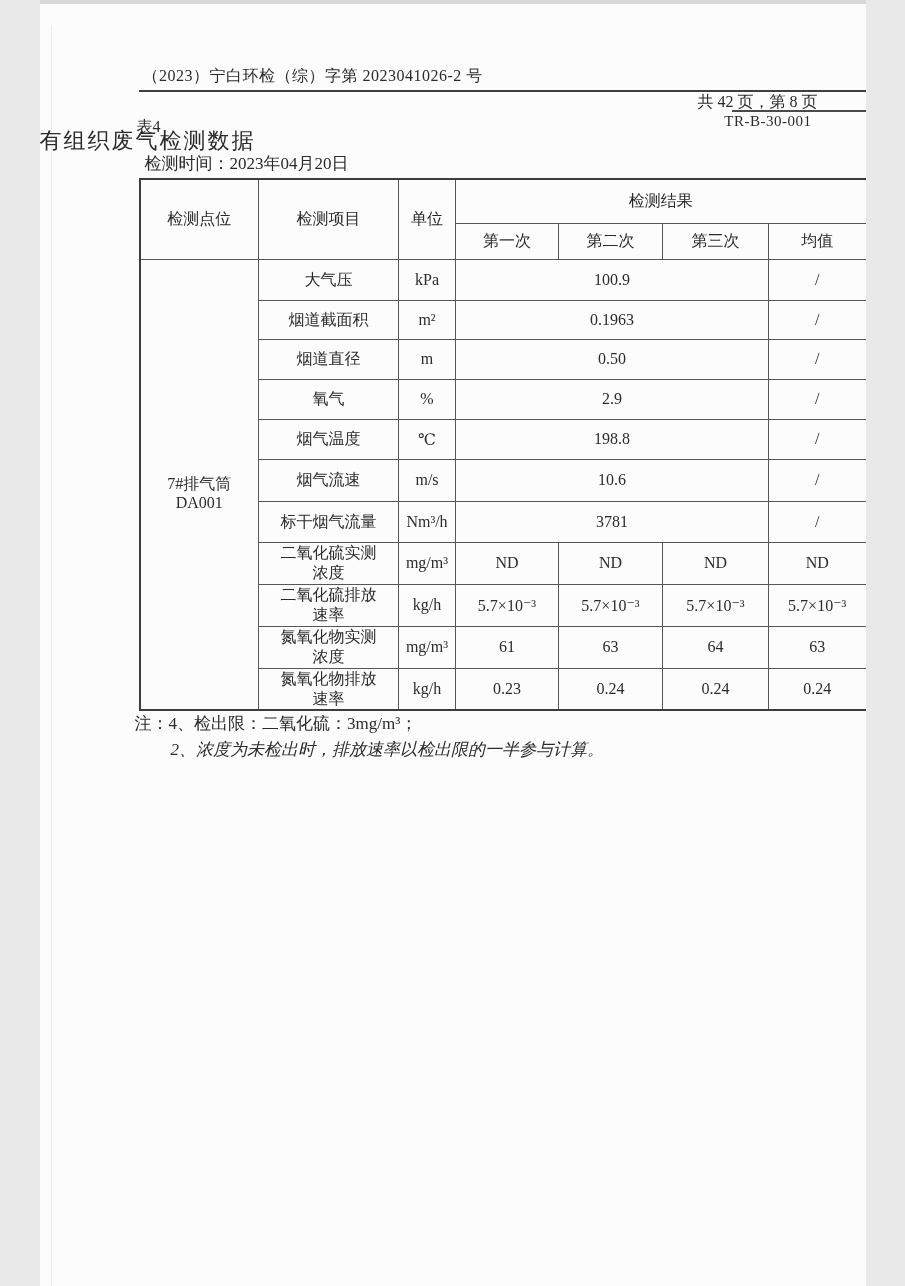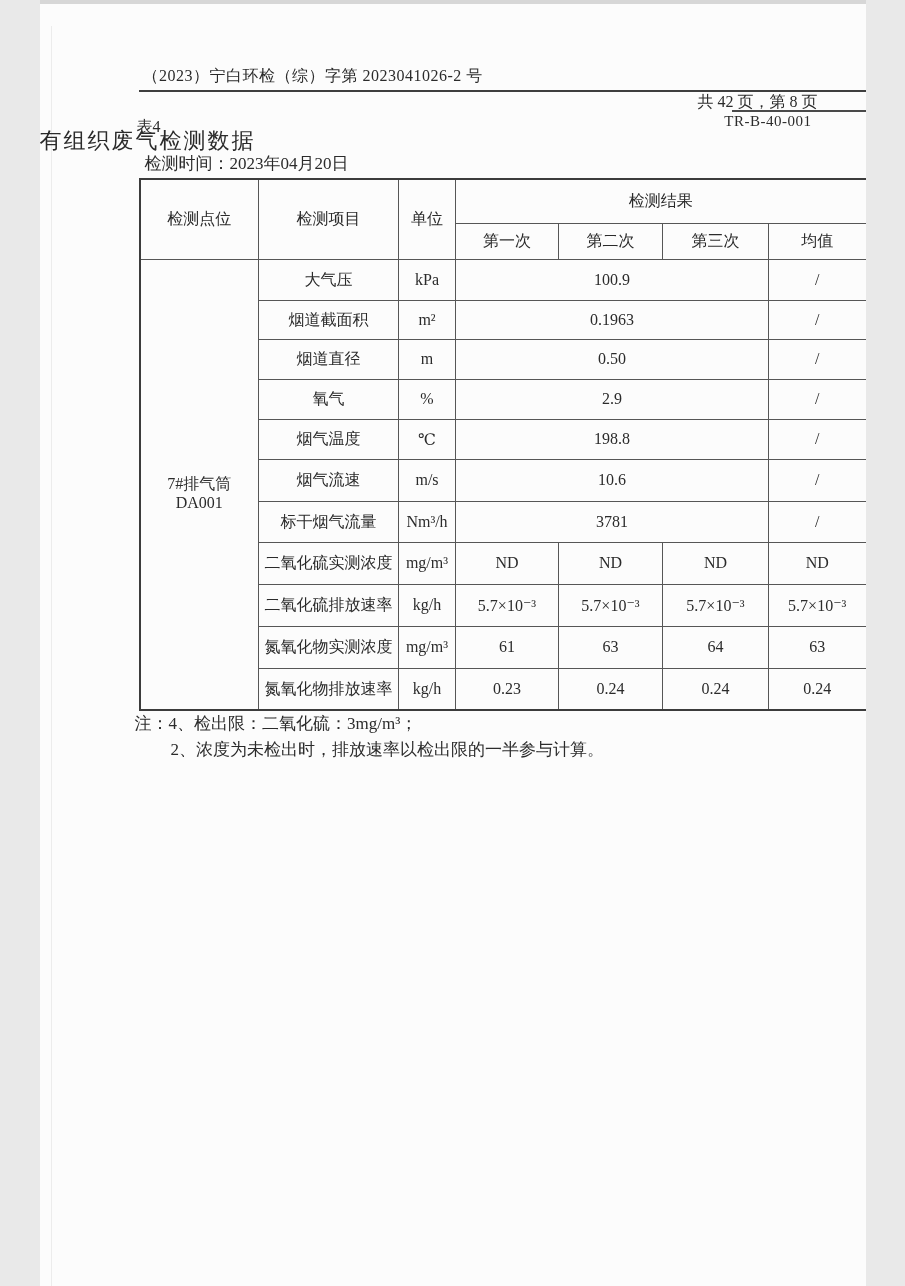--- a/index.html
+++ b/index.html
@@ -72,51 +72,51 @@
     border: 2px solid #3c3c3c;
   }
   table.data-table td {
     border: 1px solid #565656;
     text-align: center;
     vertical-align: middle;
     font-size: 16px;
     overflow: hidden;
   }
   td.cell-header { font-size: 17px; }
-  td.cell-item { font-size: 17px; padding: 0 0; line-height: 20px; }
+  td.cell-item { font-size: 17px; padding: 0 16px; line-height: 20px; }
   td.cell-unit { font-size: 15px; }
   td.cell-point {
     vertical-align: top; padding-top: 18px;
     font-size: 16px; line-height: 19px;
   }
   td.cell-value, td.cell-average { font-size: 16px; }
   
   .note1 {
     position: absolute; left: 95px; top: 712px;
     font-size: 17px; white-space: nowrap;
   }
   .note2 {
     position: absolute; left: 131px; top: 738px;
-    font-size: 17px; white-space: nowrap;
+    font-size: 17px; white-space: nowrap; font-style: italic;
   }
 </style>
 </head>
 <body>
 
 <div class="page">
 
   <div class="scan-strip-top"></div>
   <div class="scan-line-right"></div>
   <div class="scan-line-left"></div>
 
   <div class="doc-number">（2023）宁白环检（综）字第 2023041026-2 号</div>
   <div class="rule-main"></div>
   <div class="page-info">共 42 页，第 8 页</div>
   <div class="rule-right"></div>
-  <div class="form-code">TR-B-40-001</div>
+  <div class="form-code">TR-B-30-001</div>
   <div class="table-label">表4</div>
   <h1 class="doc-title">有组织废气检测数据</h1>
   <div class="test-time">检测时间：2023年04月20日</div>
 
   <table class="data-table">
     <colgroup>
       <col style="width:119px">
       <col style="width:140px">
       <col style="width:57px">
       <col style="width:103px">

